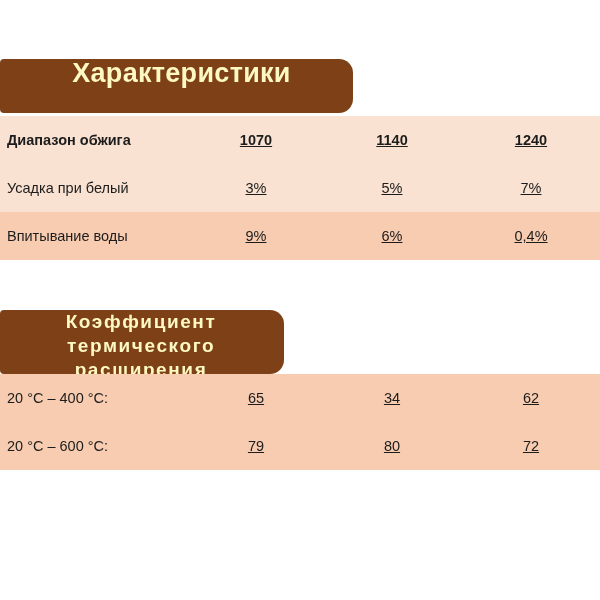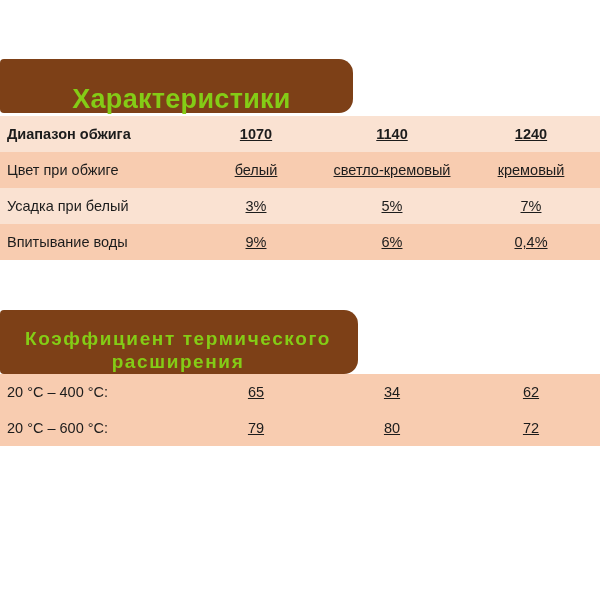--- a/index.html
+++ b/index.html
@@ -16,25 +16,25 @@
   .page {
     position: relative;
     width: 600px;
     height: 600px;
     background: #ffffff;
   }
 
   
   .title-tab {
     background: #7d4017;
-    color: #84cc16;
+    color: #fef9c3;
     border-radius: 4px 14px 14px 4px;
     box-sizing: border-box;
     display: flex;
-    align-items: flex-end;
+    align-items: flex-start;
     justify-content: center;
   }
   .title-tab-1 {
     position: absolute;
     left: 0;
     top: 59px;
     width: 353px;
     height: 54px;
     padding: 0 18px 0 28px;
   }
@@ -42,21 +42,21 @@
     font-size: 27px;
     font-weight: bold;
     line-height: 1.05;
     letter-spacing: 0.3px;
     white-space: nowrap;
   }
   .title-tab-2 {
     position: absolute;
     left: 0;
     top: 310px;
-    width: 358px;
+    width: 284px;
     height: 64px;
     padding: 0 16px 0 14px;
   }
   .title-tab-2 .tab-text {
     font-size: 19px;
     font-weight: bold;
     line-height: 1.25;
     letter-spacing: 1.6px;
     text-align: center;
   }
@@ -70,21 +70,21 @@
     table-layout: fixed;
   }
   .table-1 { top: 116px; }
   .table-2 { top: 374px; }
 
   .table tr.row-dark  { background: #f8ccb0; }
   .table tr.row-light { background: #fae2d2; }
 
   .table td {
     padding: 0 8px;
-    height: 36px;
+    height: 48px;
     font-size: 14.5px;
     color: #1c1c1c;
     vertical-align: middle;
     border: 0;
   }
   .table tr.header-row td {
     font-weight: bold;
   }
   .c-label {
     text-align: left;
@@ -115,26 +115,20 @@
         <col class="col-v1">
         <col class="col-v2">
         <col class="col-v3">
     </colgroup>
     <tbody>
       <tr class="row-light header-row">
         <td class="c-label">Диапазон обжига</td>
         <td class="c-val">1070</td>
         <td class="c-val">1140</td>
         <td class="c-val">1240</td>
-      </tr>
-      <tr class="row-dark">
-        <td class="c-label">Цвет при обжиге</td>
-        <td class="c-val">белый</td>
-        <td class="c-val">светло-кремовый</td>
-        <td class="c-val">кремовый</td>
       </tr>
       <tr class="row-light">
         <td class="c-label">Усадка при белый</td>
         <td class="c-val">3%</td>
         <td class="c-val">5%</td>
         <td class="c-val">7%</td>
       </tr>
       <tr class="row-dark">
         <td class="c-label">Впитывание воды</td>
         <td class="c-val">9%</td>

